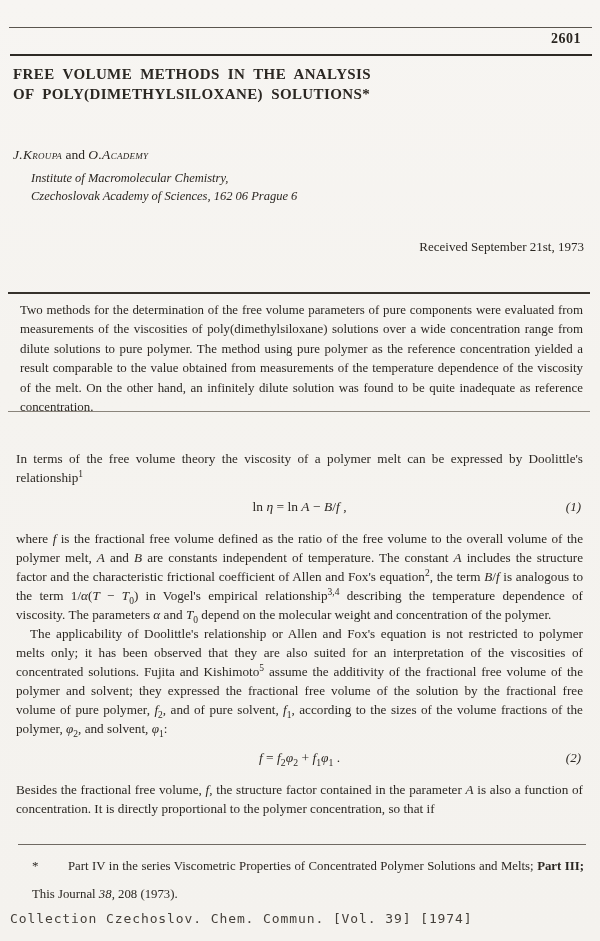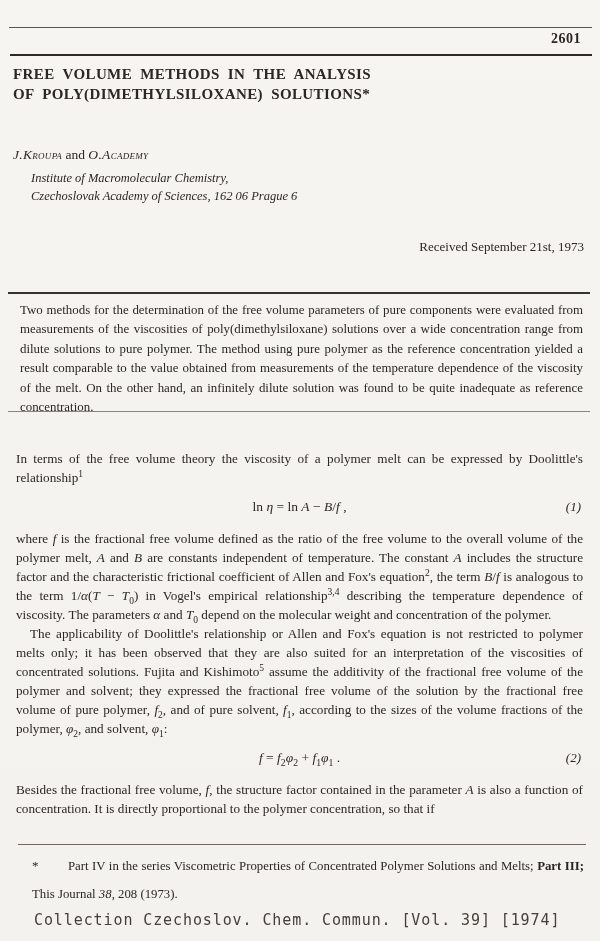--- a/index.html
+++ b/index.html
@@ -56,23 +56,23 @@
   }
   sub{font-size:.72em;line-height:0;}
   sup{font-size:.72em;line-height:0;}
   .fn-rule{top:844px;left:18px;right:14px;height:1px;background:#6f6962;}
   .footnote{
     position:absolute;top:852px;left:20px;right:16px;
     font-size:12.8px;line-height:28px;text-align:justify;margin-left:12px;
   }
   .fn-marker{display:inline-block;width:36px;font-size:13px;}
   .footer{
-    position:absolute;top:911px;left:34px;right:20px;
+    position:absolute;top:911px;left:10px;right:20px;
     font-family:"DejaVu Sans Mono","Liberation Mono",monospace;
-    font-size:15px;letter-spacing:.9px;color:#45403a;
+    font-size:13px;letter-spacing:.9px;color:#45403a;
   }
 </style>
 </head>
 <body>
 
 <div class="page">
 
   <div class="rule rule-thin"></div>
   <div class="page-number">2601</div>
   <div class="rule rule-thick"></div>

